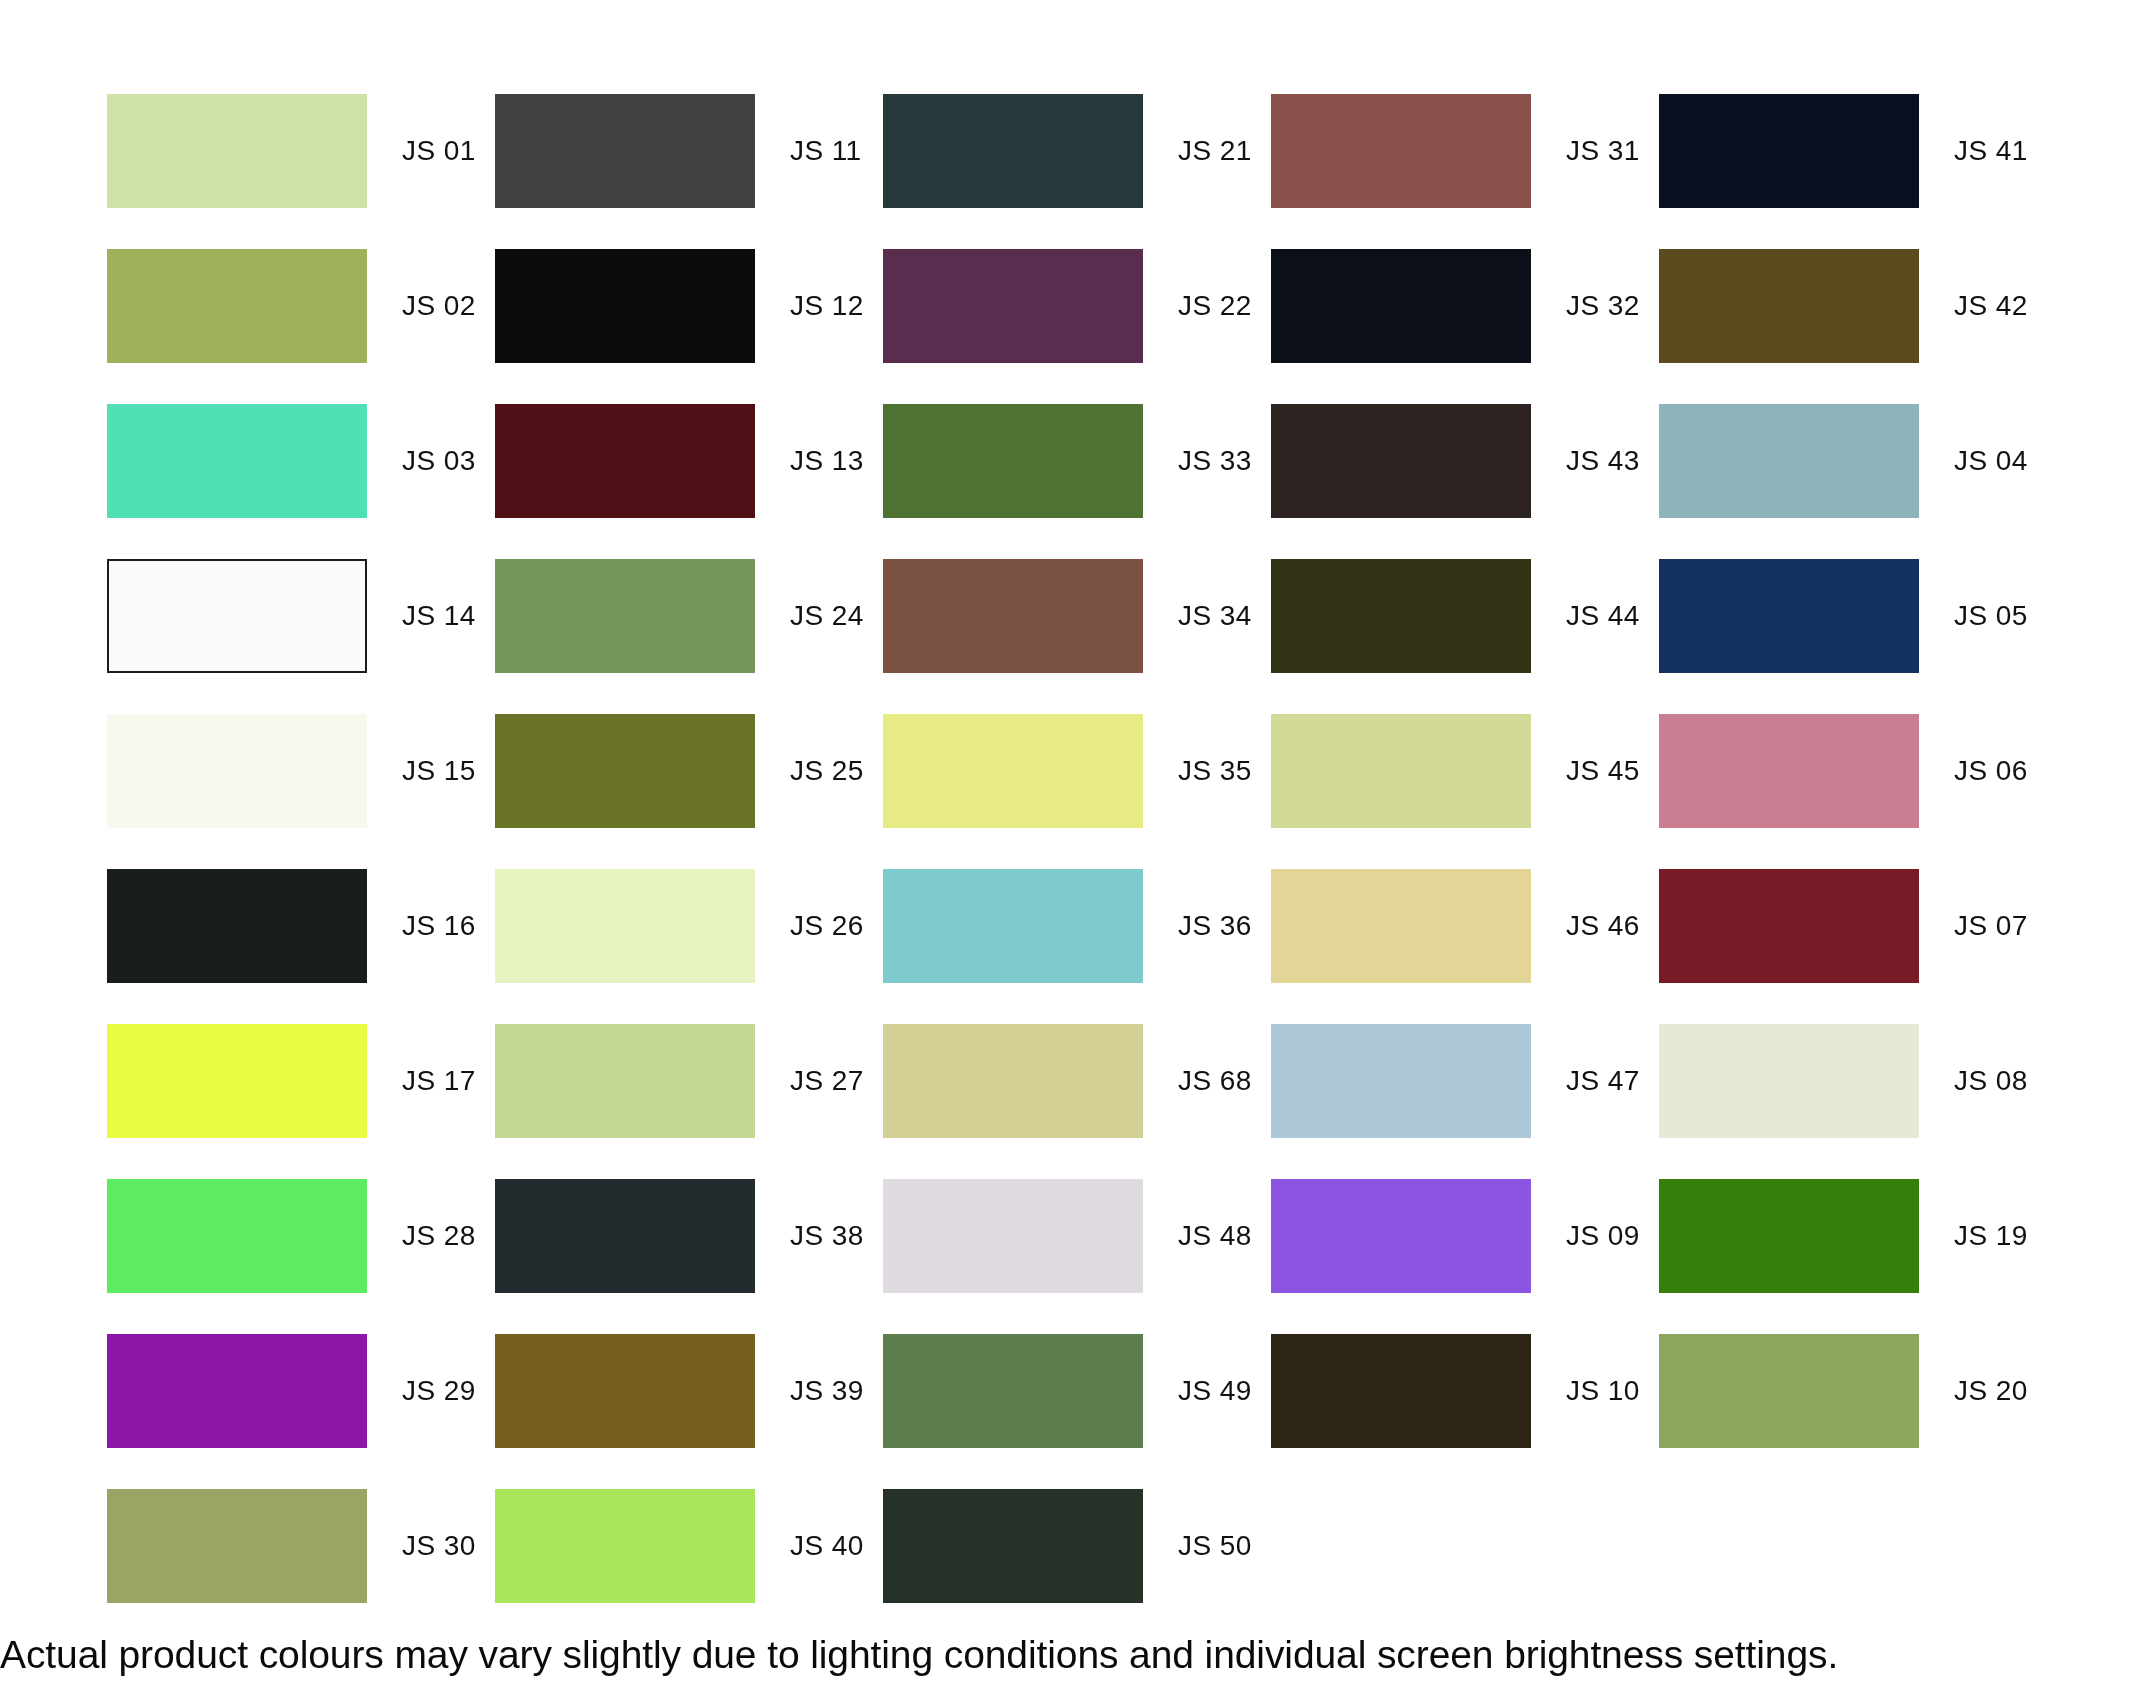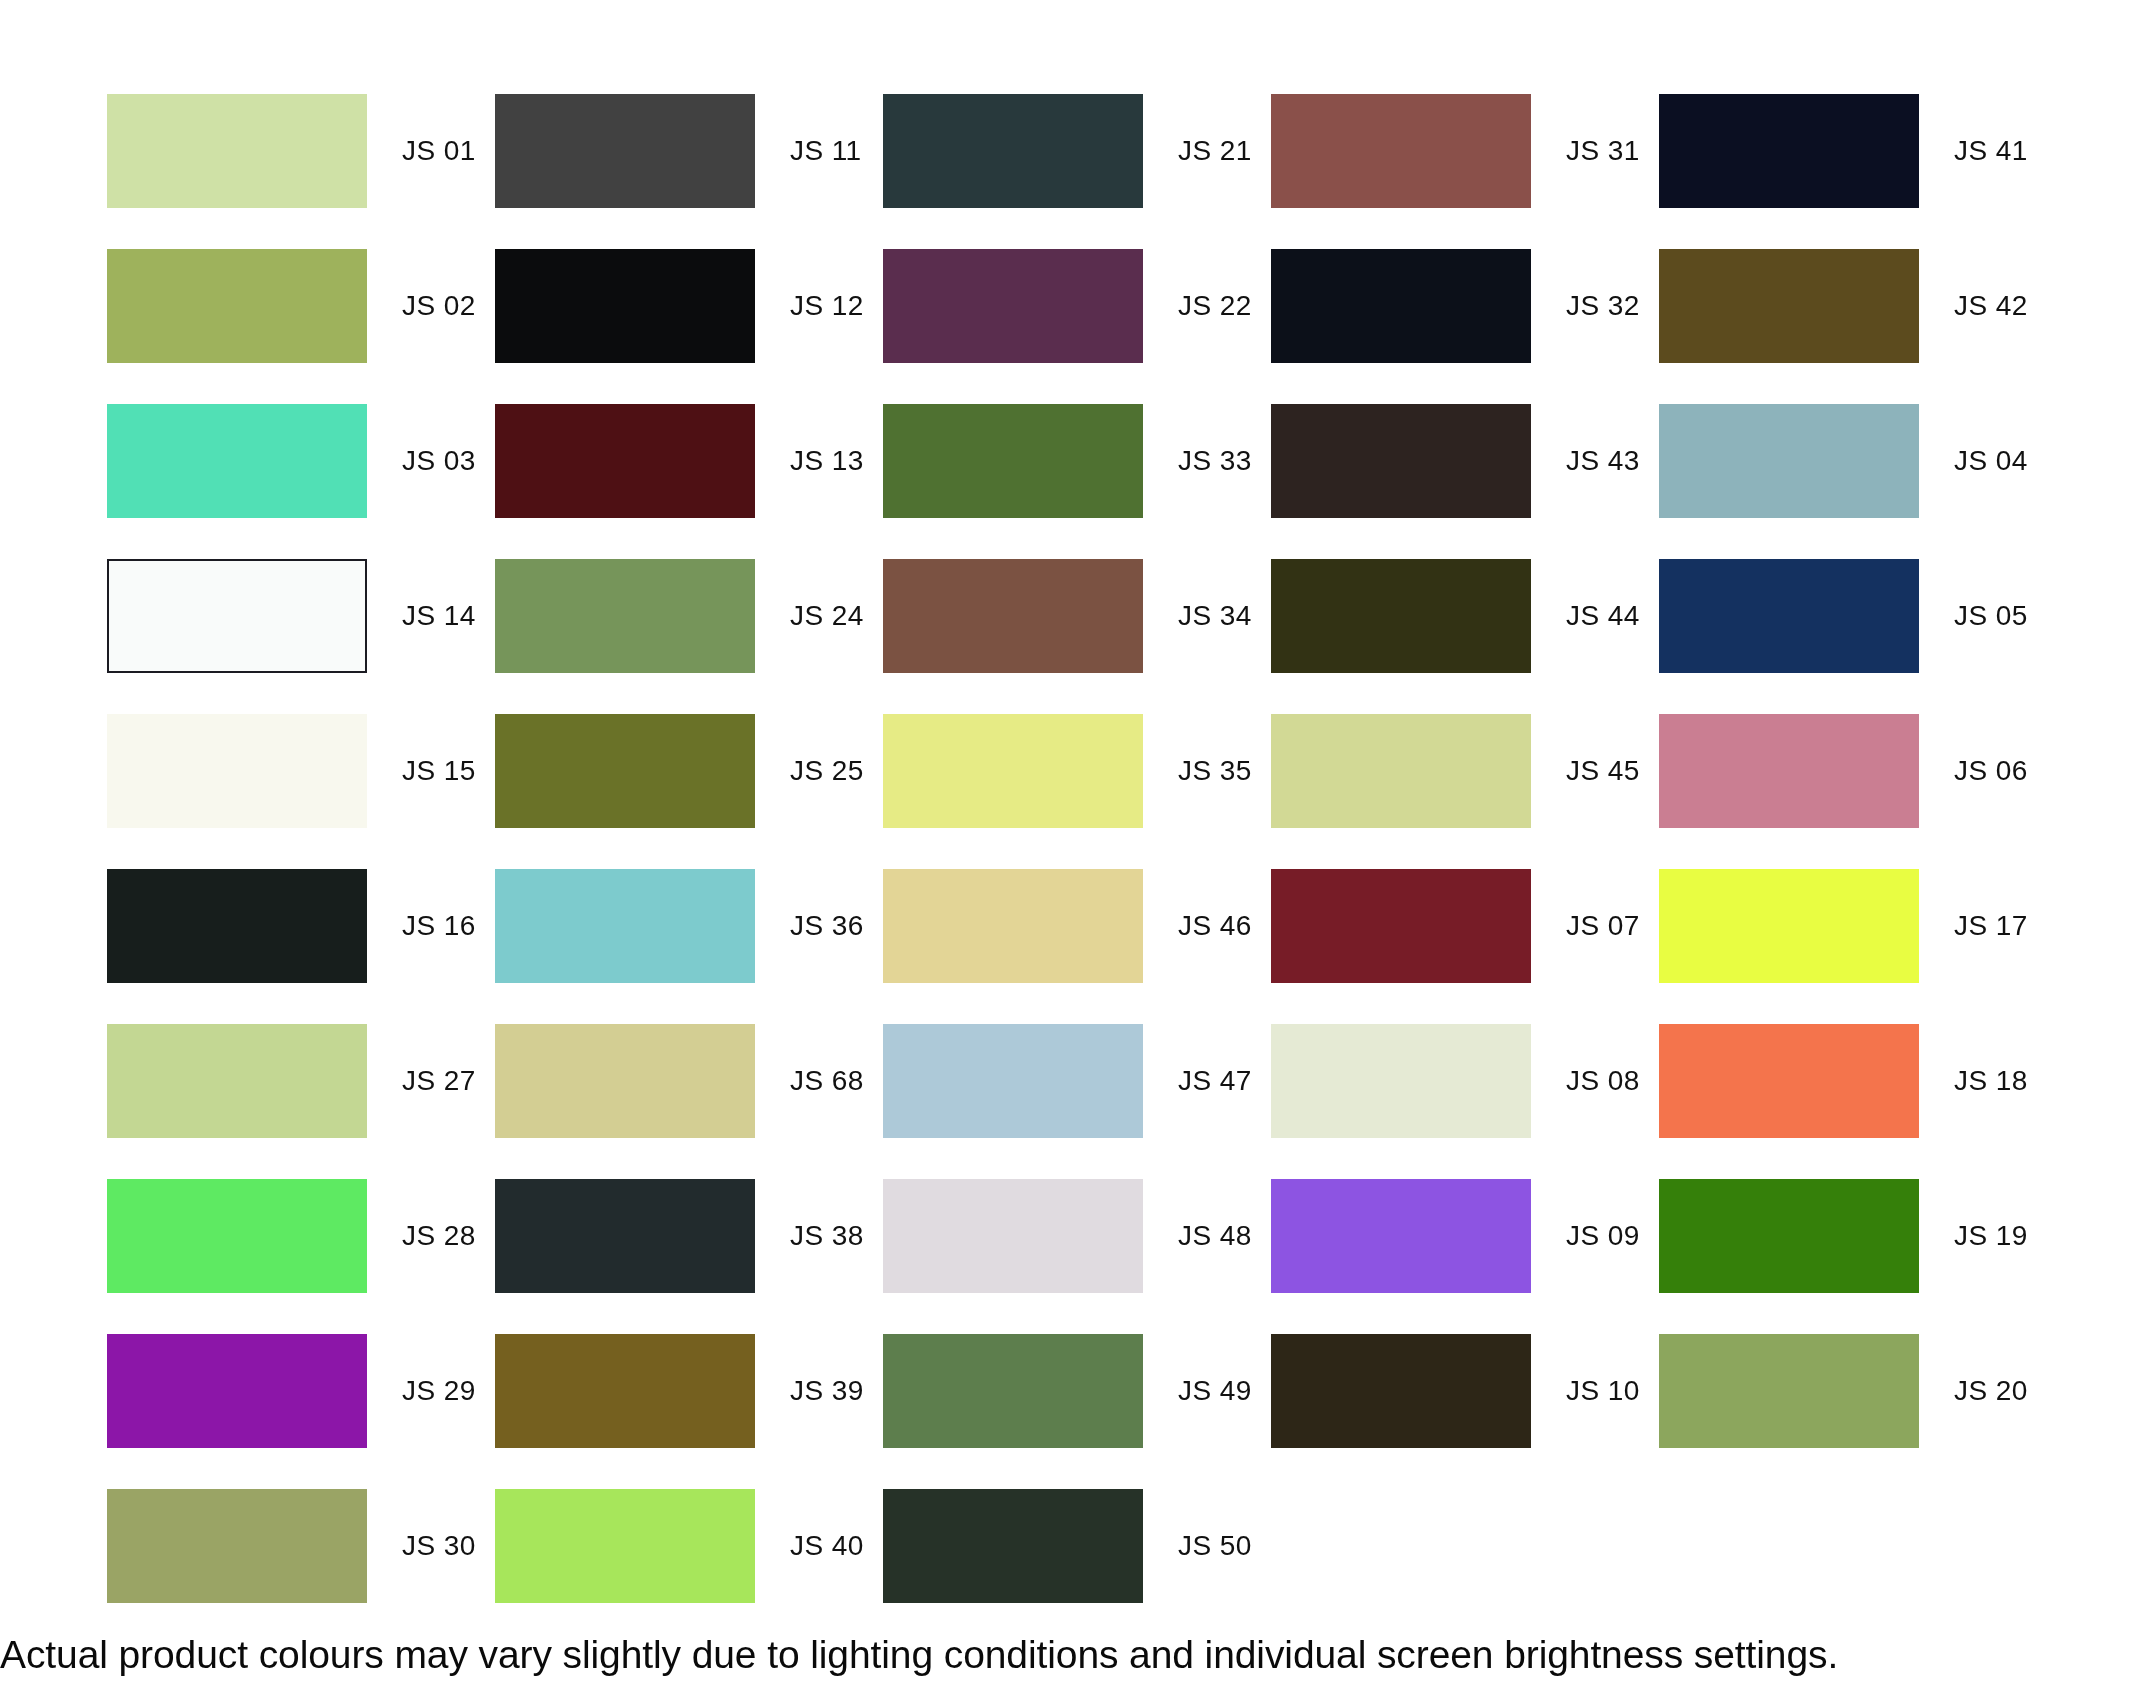--- a/index.html
+++ b/index.html
@@ -187,20 +187,24 @@
       </div>
       <div class="swatch-cell">
         <div class="swatch-chip" style="background-color: rgb(202, 126, 146);"></div>
         <div class="swatch-label">JS 06</div>
       </div>
       <div class="swatch-cell">
         <div class="swatch-chip" style="background-color: rgb(23, 30, 28);"></div>
         <div class="swatch-label">JS 16</div>
       </div>
       <div class="swatch-cell">
+        <div class="swatch-chip" style="background-color: rgb(229, 244, 192);"></div>
+        <div class="swatch-label">JS 26</div>
+      </div>
+      <div class="swatch-cell">
         <div class="swatch-chip" style="background-color: rgb(125, 203, 205);"></div>
         <div class="swatch-label">JS 36</div>
       </div>
       <div class="swatch-cell">
         <div class="swatch-chip" style="background-color: rgb(227, 213, 150);"></div>
         <div class="swatch-label">JS 46</div>
       </div>
       <div class="swatch-cell">
         <div class="swatch-chip" style="background-color: rgb(119, 28, 39);"></div>
         <div class="swatch-label">JS 07</div>
@@ -219,24 +223,20 @@
       </div>
       <div class="swatch-cell">
         <div class="swatch-chip" style="background-color: rgb(173, 201, 216);"></div>
         <div class="swatch-label">JS 47</div>
       </div>
       <div class="swatch-cell">
         <div class="swatch-chip" style="background-color: rgb(229, 234, 212);"></div>
         <div class="swatch-label">JS 08</div>
       </div>
       <div class="swatch-cell">
-        <div class="swatch-chip" style="background-color: rgb(244, 116, 76);"></div>
-        <div class="swatch-label">JS 18</div>
-      </div>
-      <div class="swatch-cell">
         <div class="swatch-chip" style="background-color: rgb(94, 234, 98);"></div>
         <div class="swatch-label">JS 28</div>
       </div>
       <div class="swatch-cell">
         <div class="swatch-chip" style="background-color: rgb(34, 43, 45);"></div>
         <div class="swatch-label">JS 38</div>
       </div>
       <div class="swatch-cell">
         <div class="swatch-chip" style="background-color: rgb(224, 219, 224);"></div>
         <div class="swatch-label">JS 48</div>

